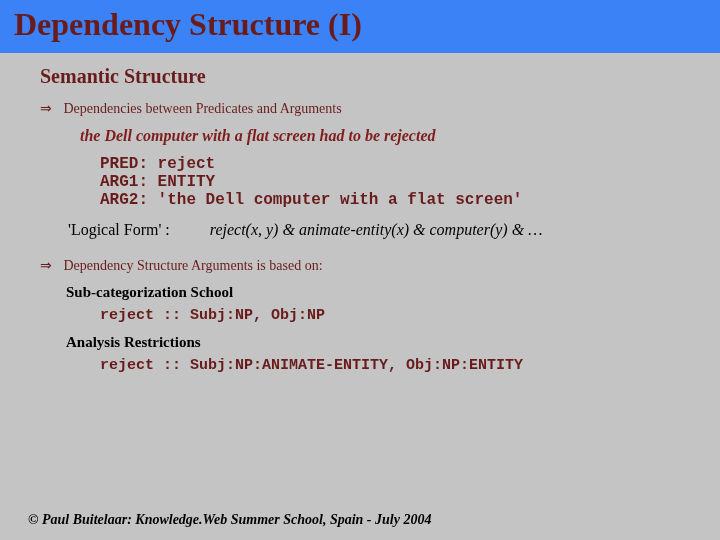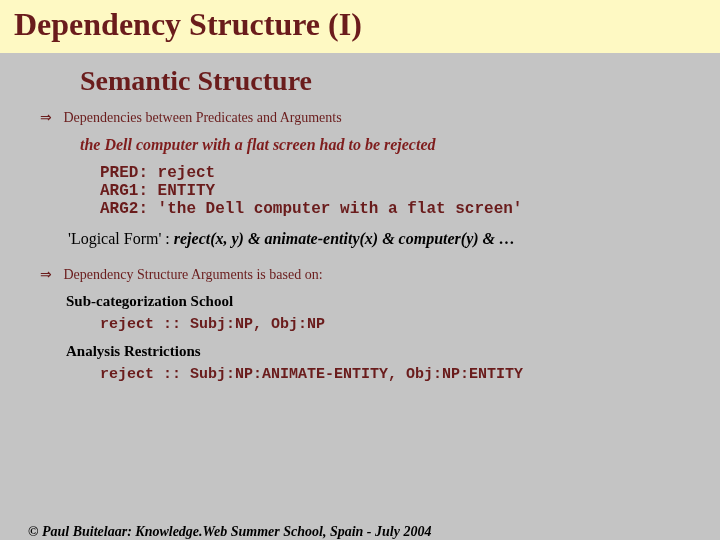--- a/index.html
+++ b/index.html
@@ -12,37 +12,36 @@
     color: #000;
     overflow: hidden;
   }
   .slide {
     position: relative;
     width: 720px;
     height: 540px;
     box-sizing: border-box;
   }
   .title-band {
-    background: #fef9c3;
+    background: #3b82f6;
     padding: 6px 14px 10px 14px;
   }
   .title-text {
     font-size: 32px;
     font-weight: bold;
     color: #6a1c1c;
   }
   .content {
     padding: 12px 30px 0 40px;
   }
   .subtitle {
-    font-size: 28px;
+    font-size: 20px;
     font-weight: bold;
     color: #6a1c1c;
     margin-bottom: 12px;
-    margin-left: 40px;
   }
   .arrow-line {
     font-size: 14px;
     color: #6a1c1c;
     font-weight: normal;
     margin: 8px 0 4px 0;
   }
   .arrow-line .arrow {
     font-family: "Arial", sans-serif;
     display: inline-block;
@@ -66,39 +65,40 @@
   .logical-form {
     font-size: 16px;
     color: #000;
     margin: 12px 0 18px 28px;
   }
   .logical-form .lf-label {
     font-weight: normal;
   }
   .logical-form .lf-expr {
     font-style: italic;
-    font-weight: bold;
+    font-weight: normal;
+    margin-left: 36px;
   }
   .sub-heading {
     font-size: 15px;
     font-weight: bold;
     color: #000;
     margin: 10px 0 6px 26px;
   }
   .mono-line {
     font-family: "Courier New", Courier, monospace;
     font-weight: bold;
     font-size: 15px;
     color: #6a1c1c;
     margin: 0 0 10px 60px;
   }
   .footer {
     position: absolute;
     left: 28px;
-    bottom: 0;
+    bottom: 12px;
     font-style: italic;
     font-weight: bold;
     font-size: 14px;
     color: #000;
     text-align: center;
   }
 </style>
 </head>
 <body>
 

